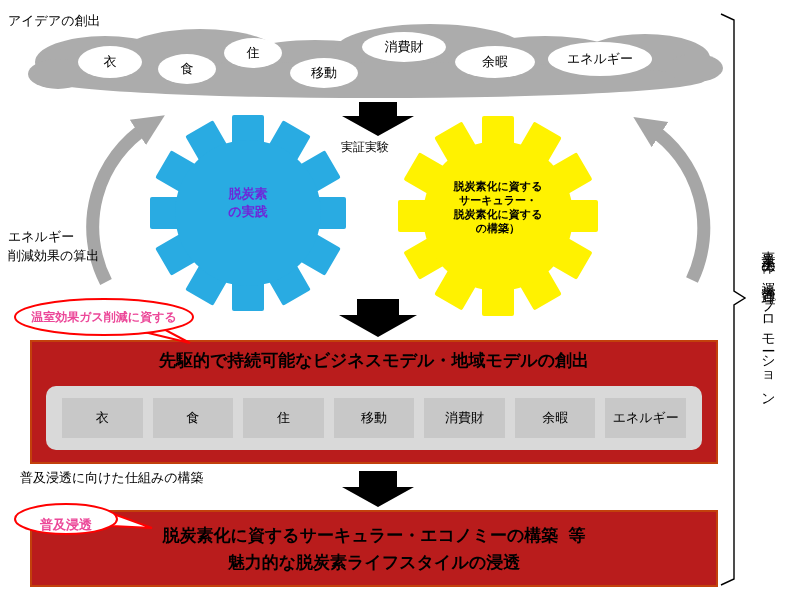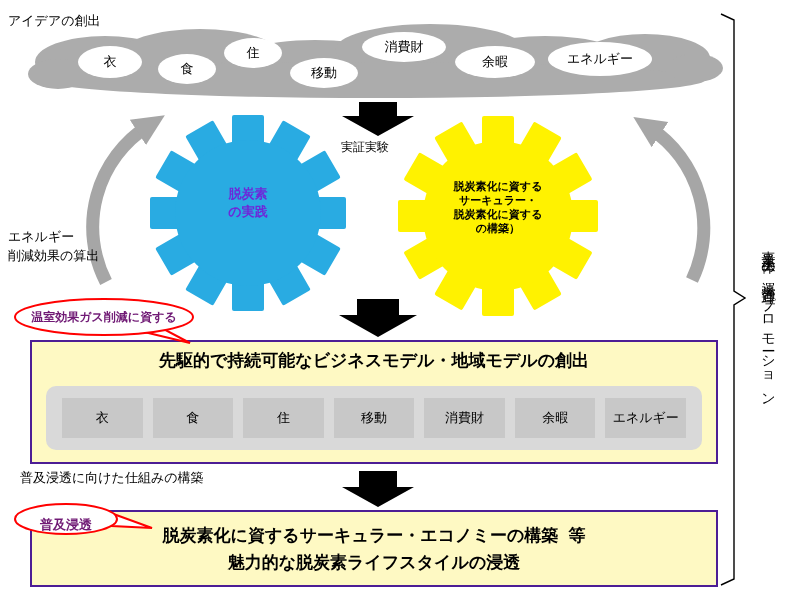--- a/index.html
+++ b/index.html
@@ -30,37 +30,37 @@
   .wc2 { left:224px; top:38px; width:58px;  height:30px; }
   .wc3 { left:290px; top:58px; width:68px;  height:30px; }
   .wc4 { left:362px; top:32px; width:84px;  height:30px; }
   .wc5 { left:455px; top:46px; width:80px;  height:32px; }
   .wc6 { left:548px; top:42px; width:104px; height:34px; }
 
   .gear-label { position:absolute; z-index:3; text-align:center; font-weight:bold; }
   .gl-blue   { left:176px; top:186px; width:144px; font-size:13px; line-height:18px; color:#6d28d9; }
   .gl-yellow { left:418px; top:180px; width:160px; font-size:11px; line-height:14px; color:#000; }
 
-  .box { position:absolute; z-index:2; background:#fef9c3; border:2px solid #4c1d95; box-sizing:border-box; }
+  .box { position:absolute; z-index:2; background:#b91c1c; border:2px solid #c2410c; box-sizing:border-box; }
   .box-business { left:30px; top:340px; width:688px; height:124px; }
   .box-business .title { margin-top:7px; text-align:center; font-weight:bold; font-size:17px; }
   .graybar {
     position:absolute; left:14px; right:14px; top:44px; height:64px;
     background:#D9D9D9; border-radius:10px;
     display:flex; align-items:center; justify-content:space-between;
     padding:0 16px; gap:10px; box-sizing:border-box;
   }
   .graybar .item {
     flex:1; height:40px; background:#C8C8C8;
     display:flex; align-items:center; justify-content:center; font-size:13px;
   }
   .box-diffusion { left:30px; top:510px; width:688px; height:77px; padding-top:11px; }
   .box-diffusion .line { text-align:center; font-weight:bold; font-size:17px; line-height:27px; }
 
-  .callout-text { position:absolute; z-index:5; color:#701a75; font-weight:bold; text-align:center; }
+  .callout-text { position:absolute; z-index:5; color:#ec4899; font-weight:bold; text-align:center; }
   .ct-ghg  { left:16px; top:309px; width:176px; font-size:12px; }
   .ct-diff { left:14px; top:516px; width:104px; font-size:13px; }
 </style>
 </head>
 <body>
 
 <div class="stage">
 
   <svg class="layer" width="800" height="600" viewBox="0 0 800 600">
     <defs>

